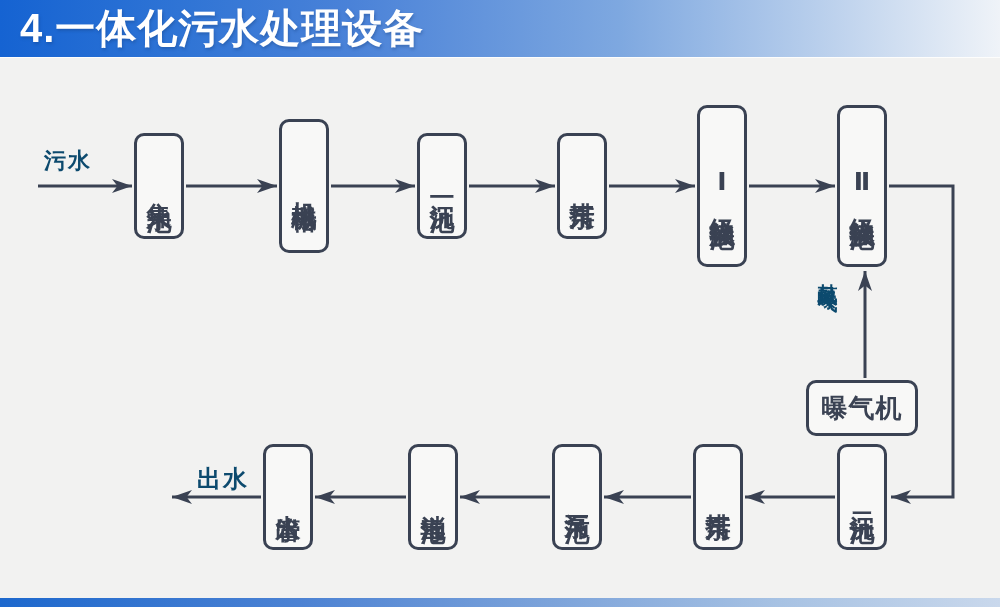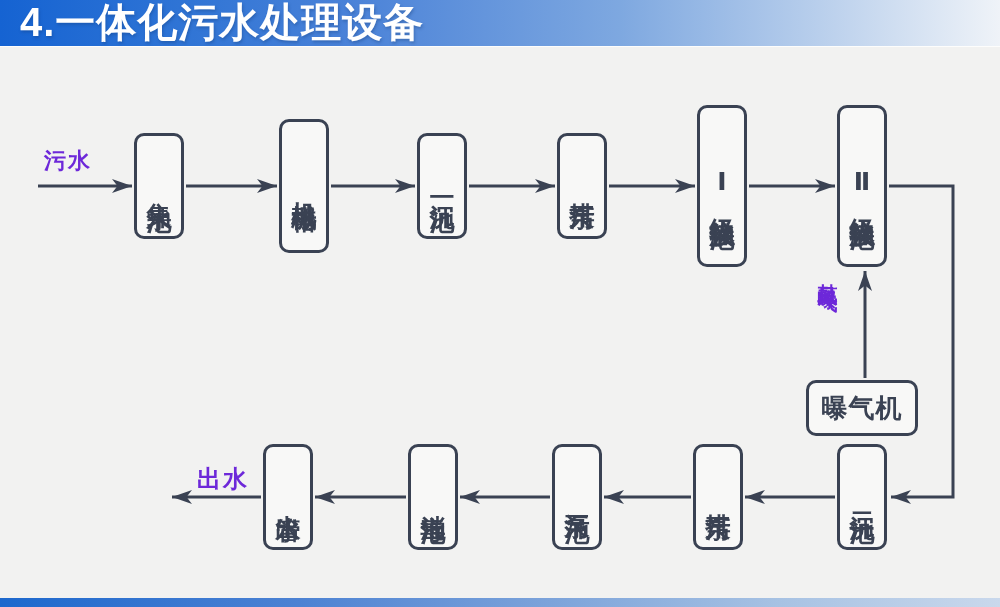--- a/index.html
+++ b/index.html
@@ -7,21 +7,21 @@
     width:1000px;height:607px;
     font-family:"Liberation Sans","DejaVu Sans",sans-serif;
     background:#ffffff;
   }
   .slide{
     position:relative;width:1000px;height:607px;overflow:hidden;
     background:#f2f2f1;
   }
   
   .banner{
-    position:absolute;left:0;top:0;width:1000px;height:46px;
+    position:absolute;left:0;top:0;width:1000px;height:57px;
     background:linear-gradient(90deg,#1563d2 0%,#2f74d5 18%,#4a82d8 35%,#7ea8e0 62%,#b9cfec 82%,#eff3f8 100%);
     display:flex;align-items:center;
     box-shadow:0 1px 0 rgba(255,255,255,.8);
   }
   .banner h1{
     margin:0 0 2px 20px;
     font-size:40px;line-height:1;font-weight:700;color:#ffffff;
     letter-spacing:1px;
     text-shadow:1px 2px 3px rgba(20,60,120,.35);
   }
@@ -41,21 +41,21 @@
   .n5{height:162px;}
   .vtext{
     writing-mode:vertical-rl;text-orientation:upright;
     font-size:25px;letter-spacing:2px;line-height:1;
     white-space:nowrap;
   }
   .node.hnode{width:112px;height:56px;border-radius:10px;}
   .hnode .htext{font-size:26px;letter-spacing:1px;white-space:nowrap;}
   
   .flow-label{
-    position:absolute;color:#6d28d9;font-weight:700;white-space:nowrap;
+    position:absolute;color:#0c4a6e;font-weight:700;white-space:nowrap;
   }
   .lbl-in{left:44px;top:146px;font-size:22px;letter-spacing:2px;}
   .lbl-out{left:197px;top:463px;font-size:24px;letter-spacing:2px;}
   .lbl-aeration{
     left:818px;top:268px;font-size:20px;line-height:1;
     writing-mode:vertical-rl;text-orientation:upright;letter-spacing:3px;
   }
   
   .bottom-bar{
     position:absolute;left:0;bottom:0;width:1000px;height:9px;

